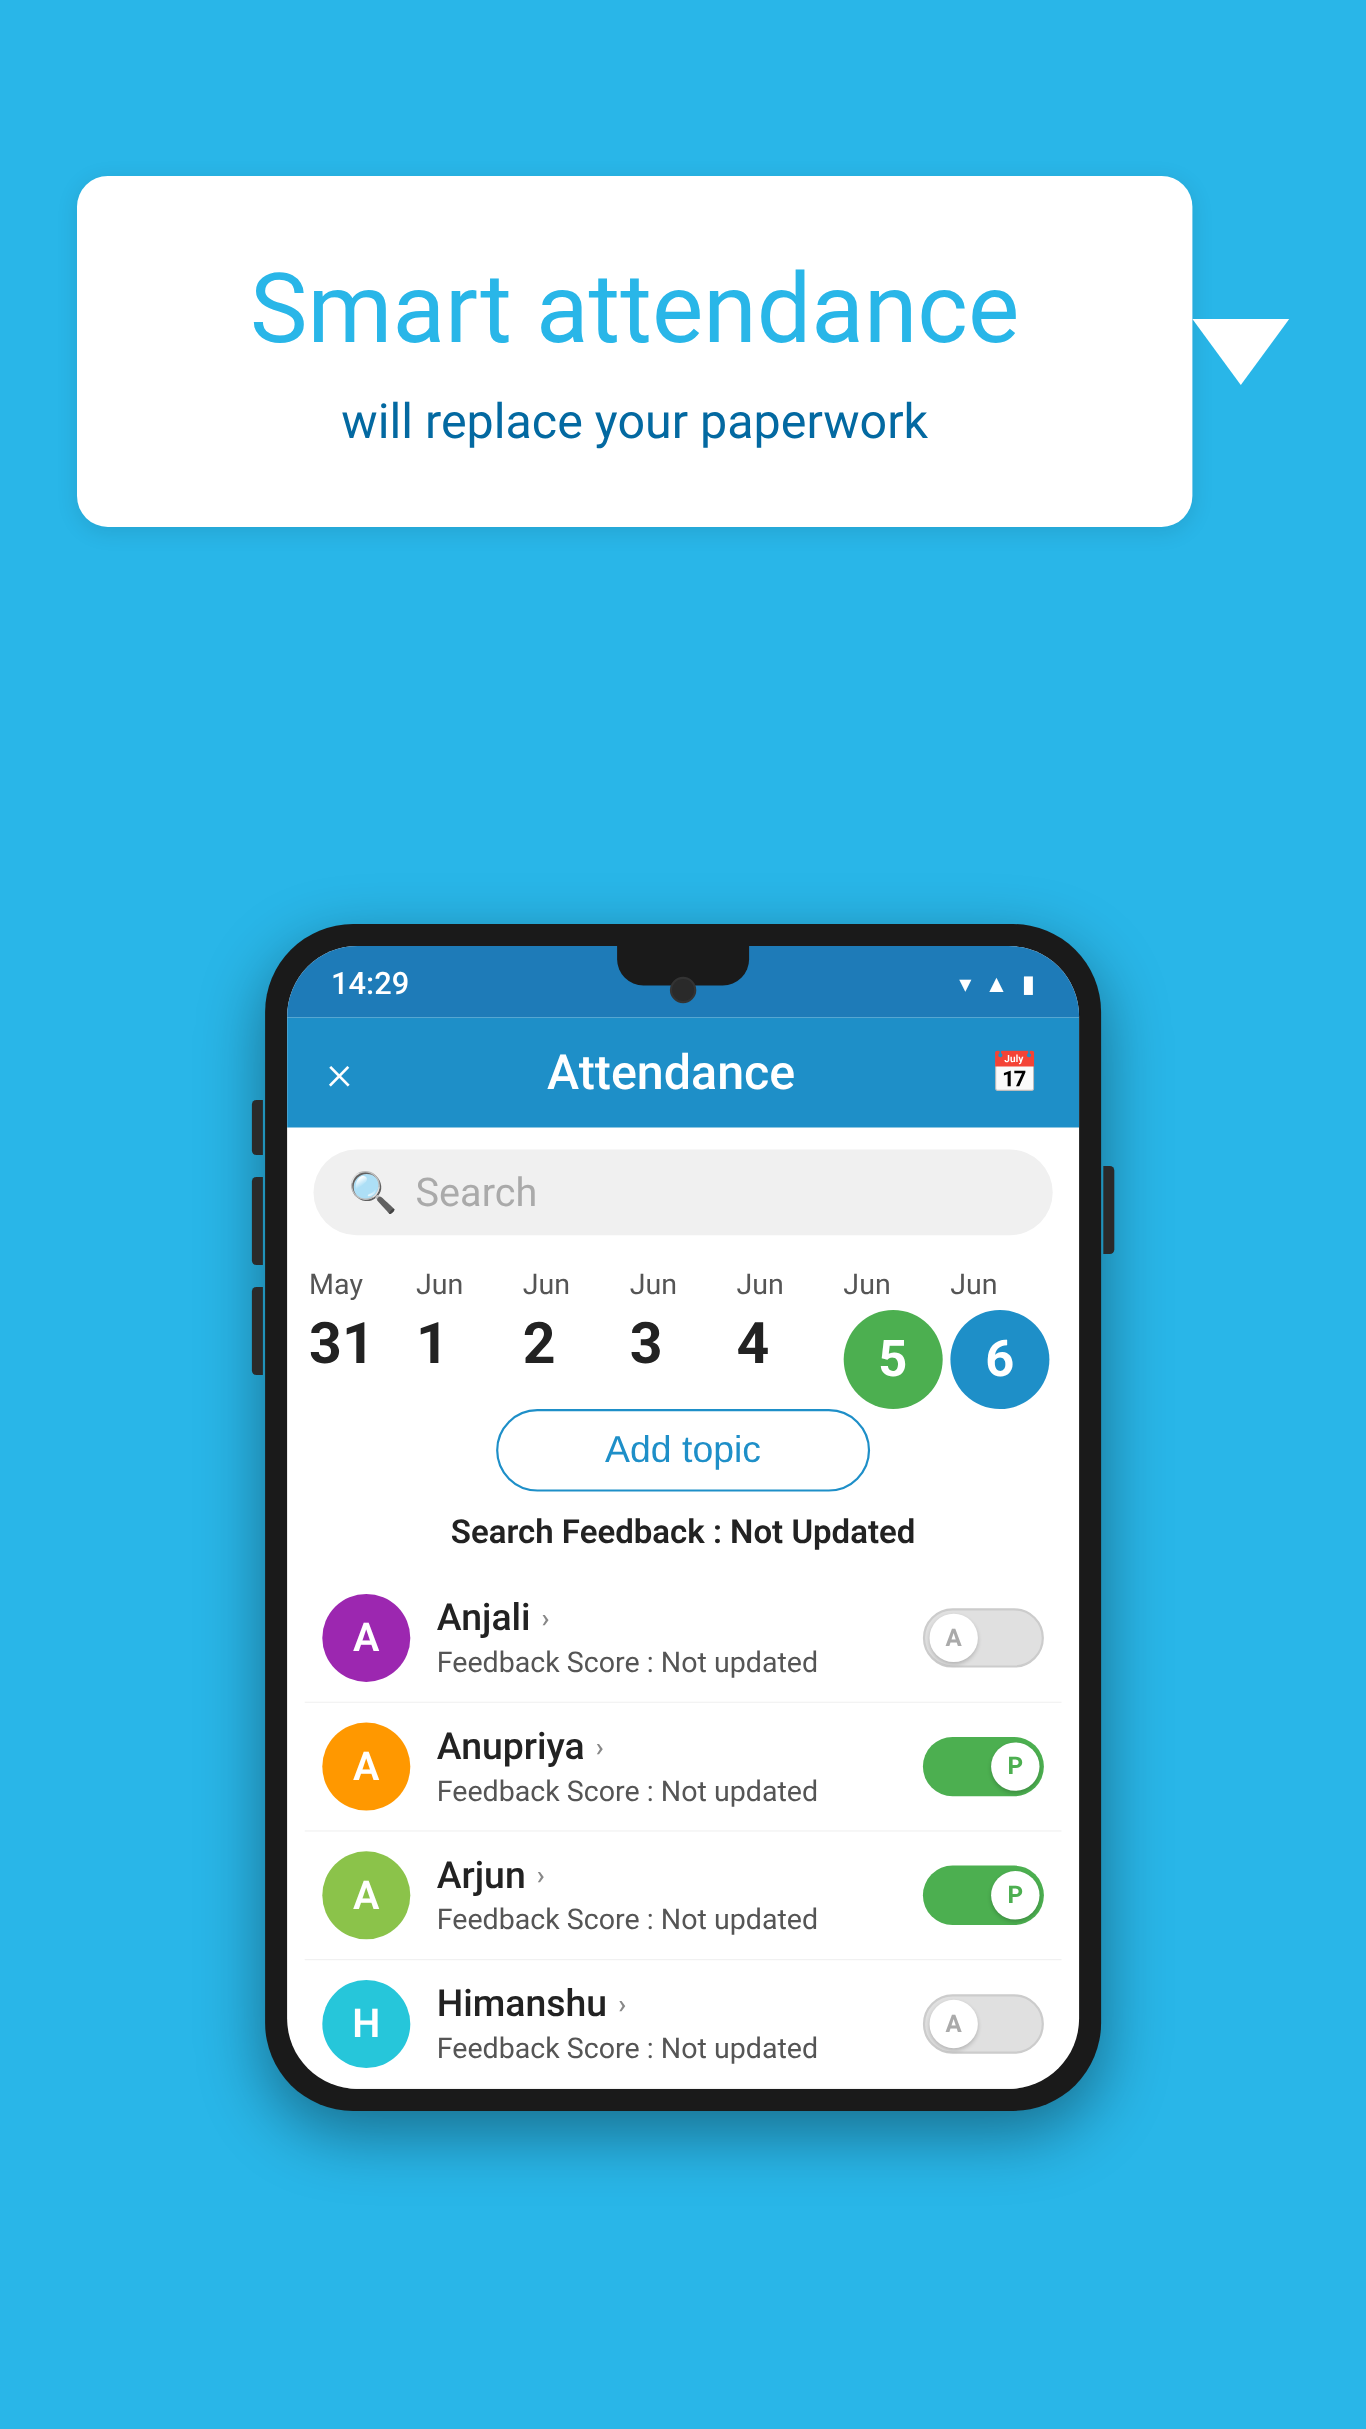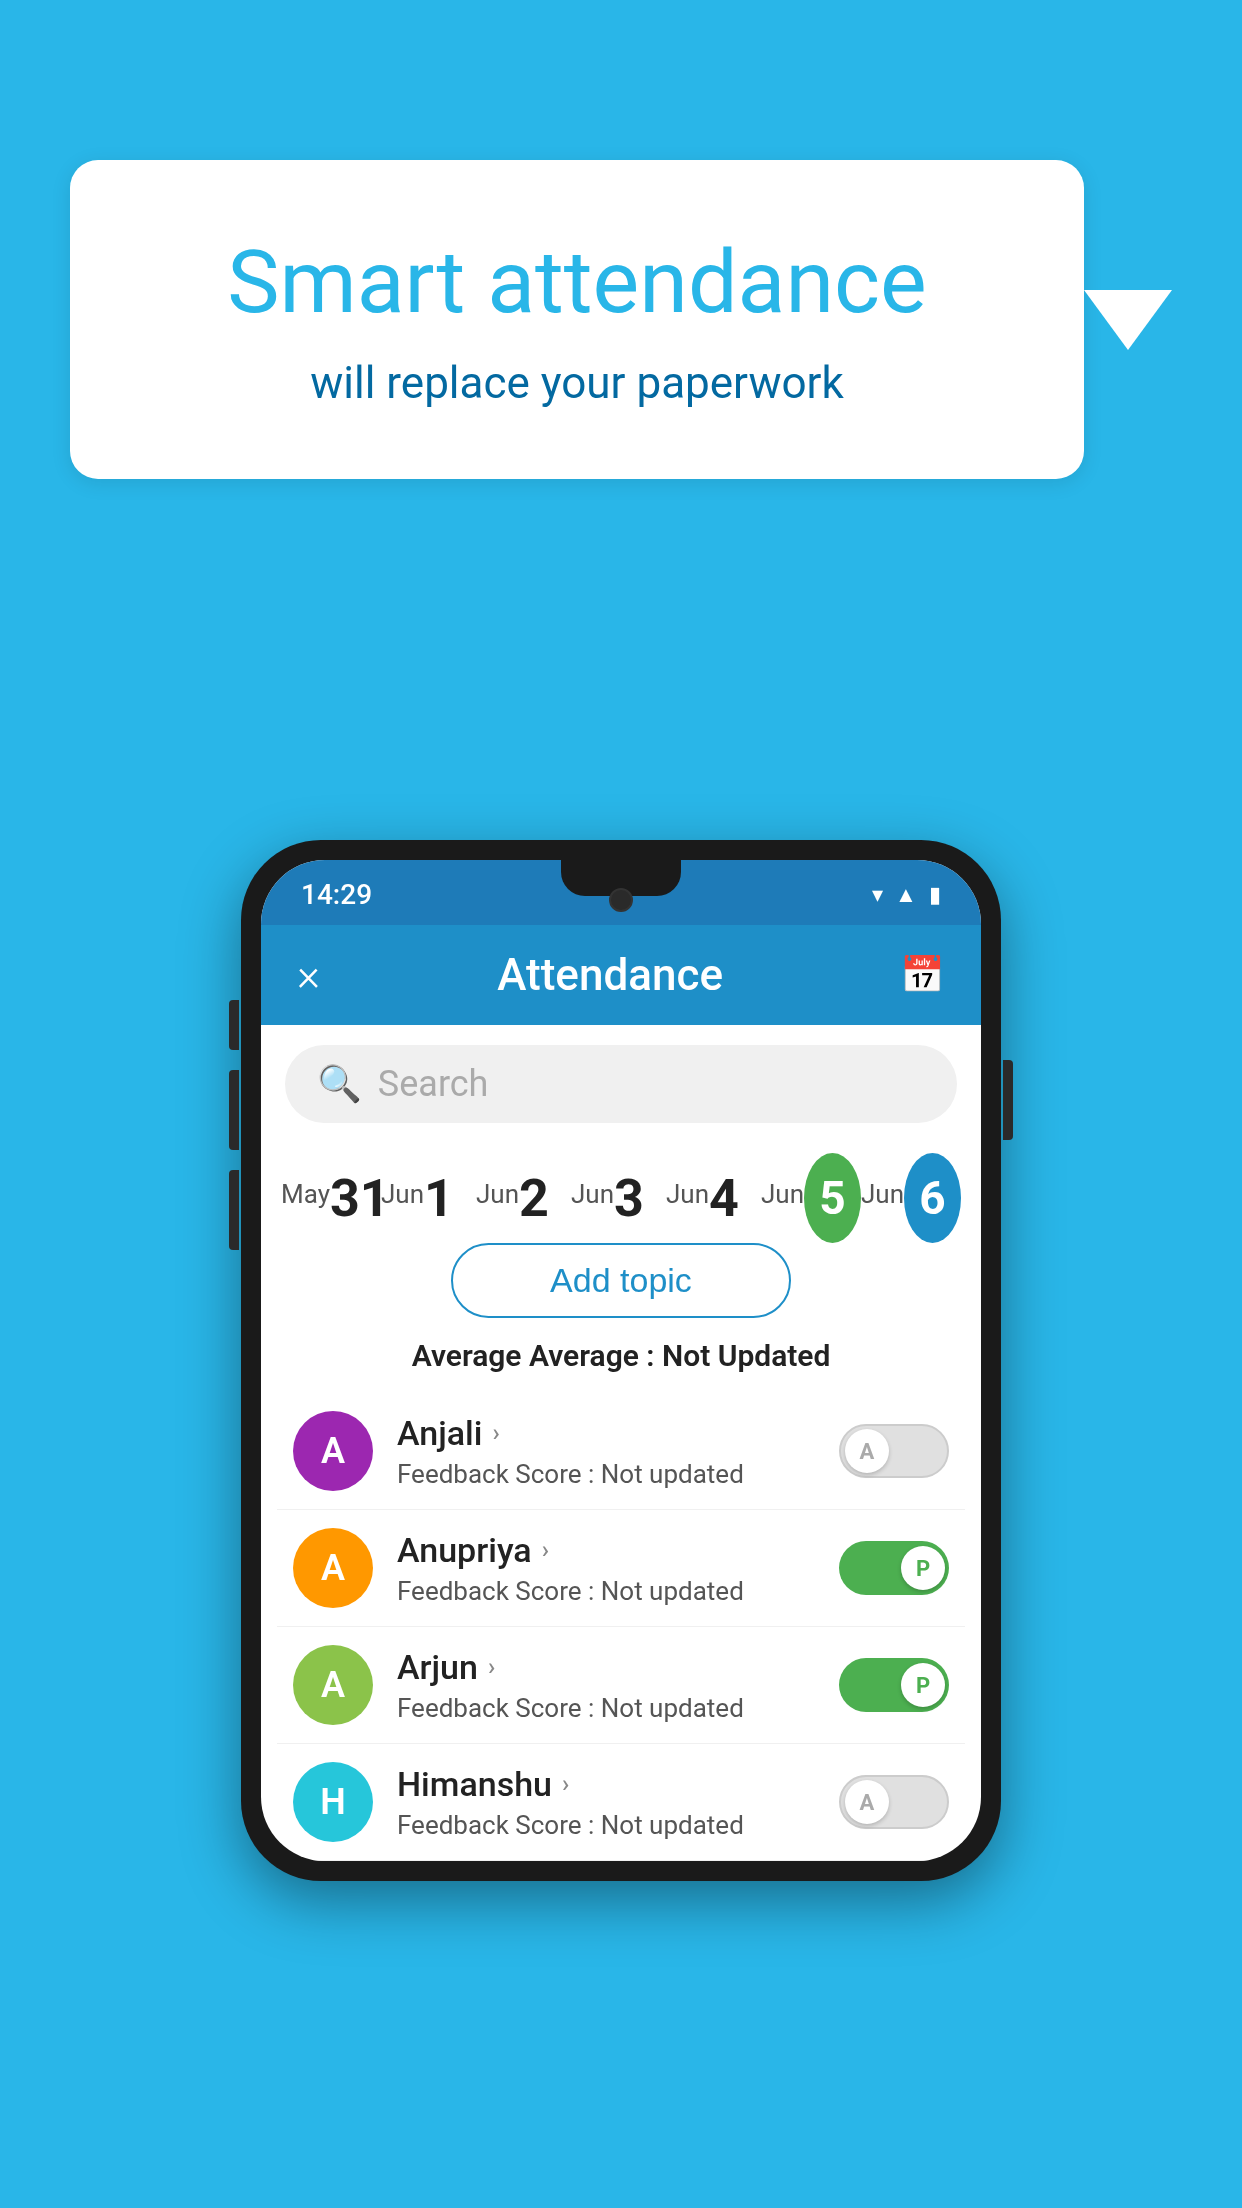--- a/index.html
+++ b/index.html
@@ -180,21 +180,21 @@
 
     
     .date-strip {
       display: flex;
       justify-content: space-around;
       padding: 10px 20px 0;
     }
 
     .date-col {
       display: flex;
-      align-items: center;
+      flex-direction: column;
       width: 100px;
     }
 
     .date-month {
       font-size: 26px;
       color: #555;
       font-weight: 400;
       margin-bottom: 8px;
     }
 
@@ -486,21 +486,21 @@
         <div class="date-col selected-blue">
           <span class="date-month">Jun</span>
           <span class="date-num">6</span>
         </div>
       </div>
 
 
       <button class="add-topic-btn">Add topic</button>
 
       <div class="avg-feedback">
-        <span>Average Average :</span>
+        <span>Search Feedback :</span>
         <span>Not Updated</span>
       </div>
 
       <div class="student-list">
 
         <div class="student-row">
           <div class="avatar avatar-purple">A</div>
           <div class="student-info">
             <div class="student-name">
               <span>Anjali</span>

